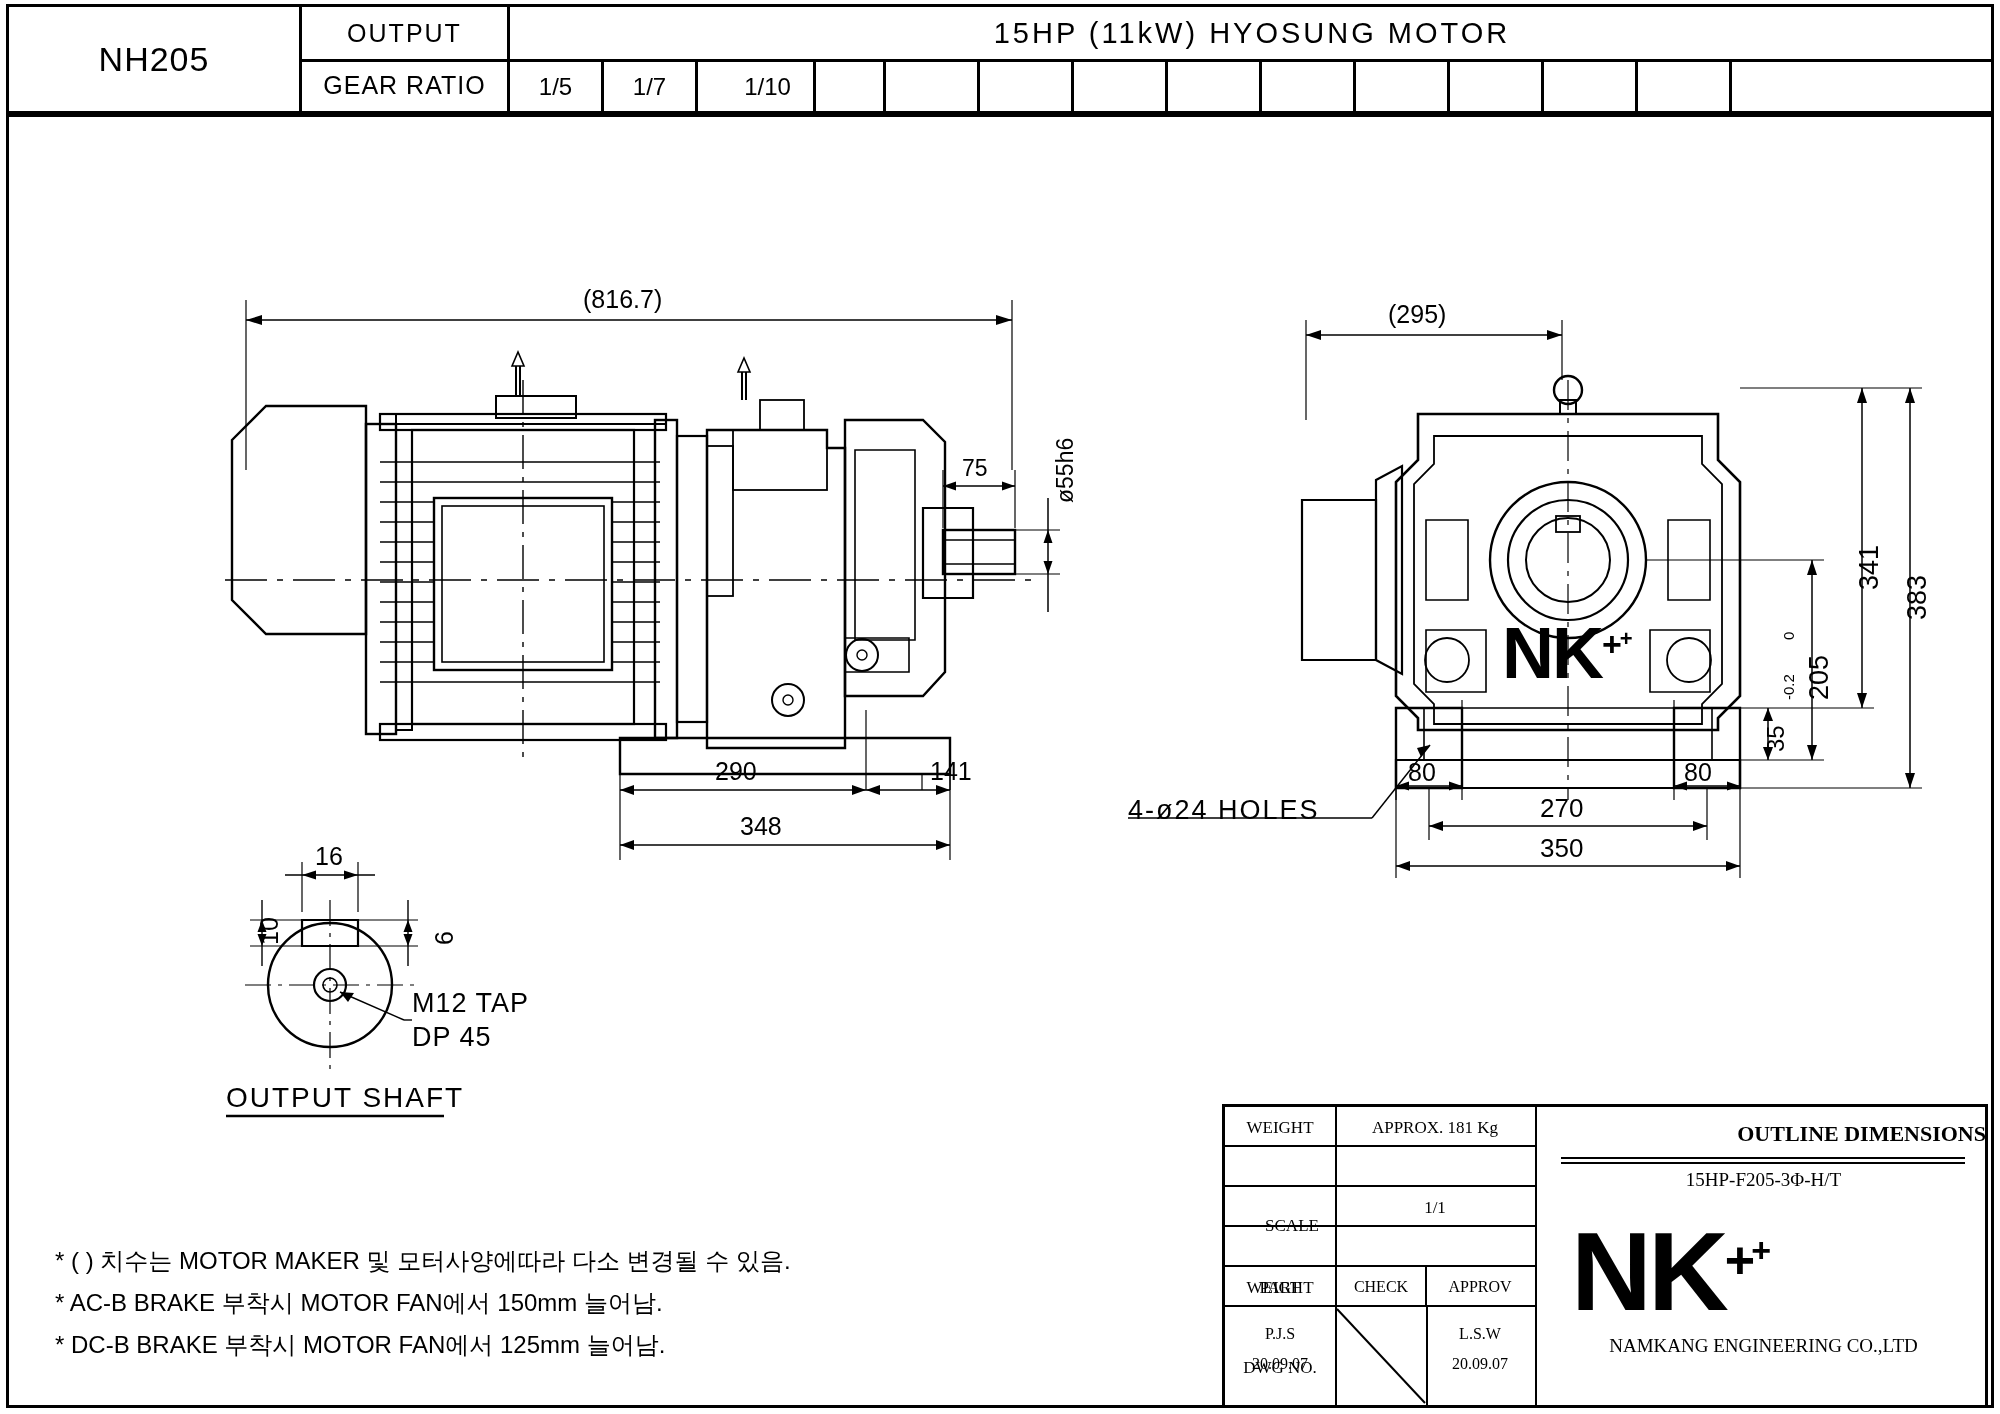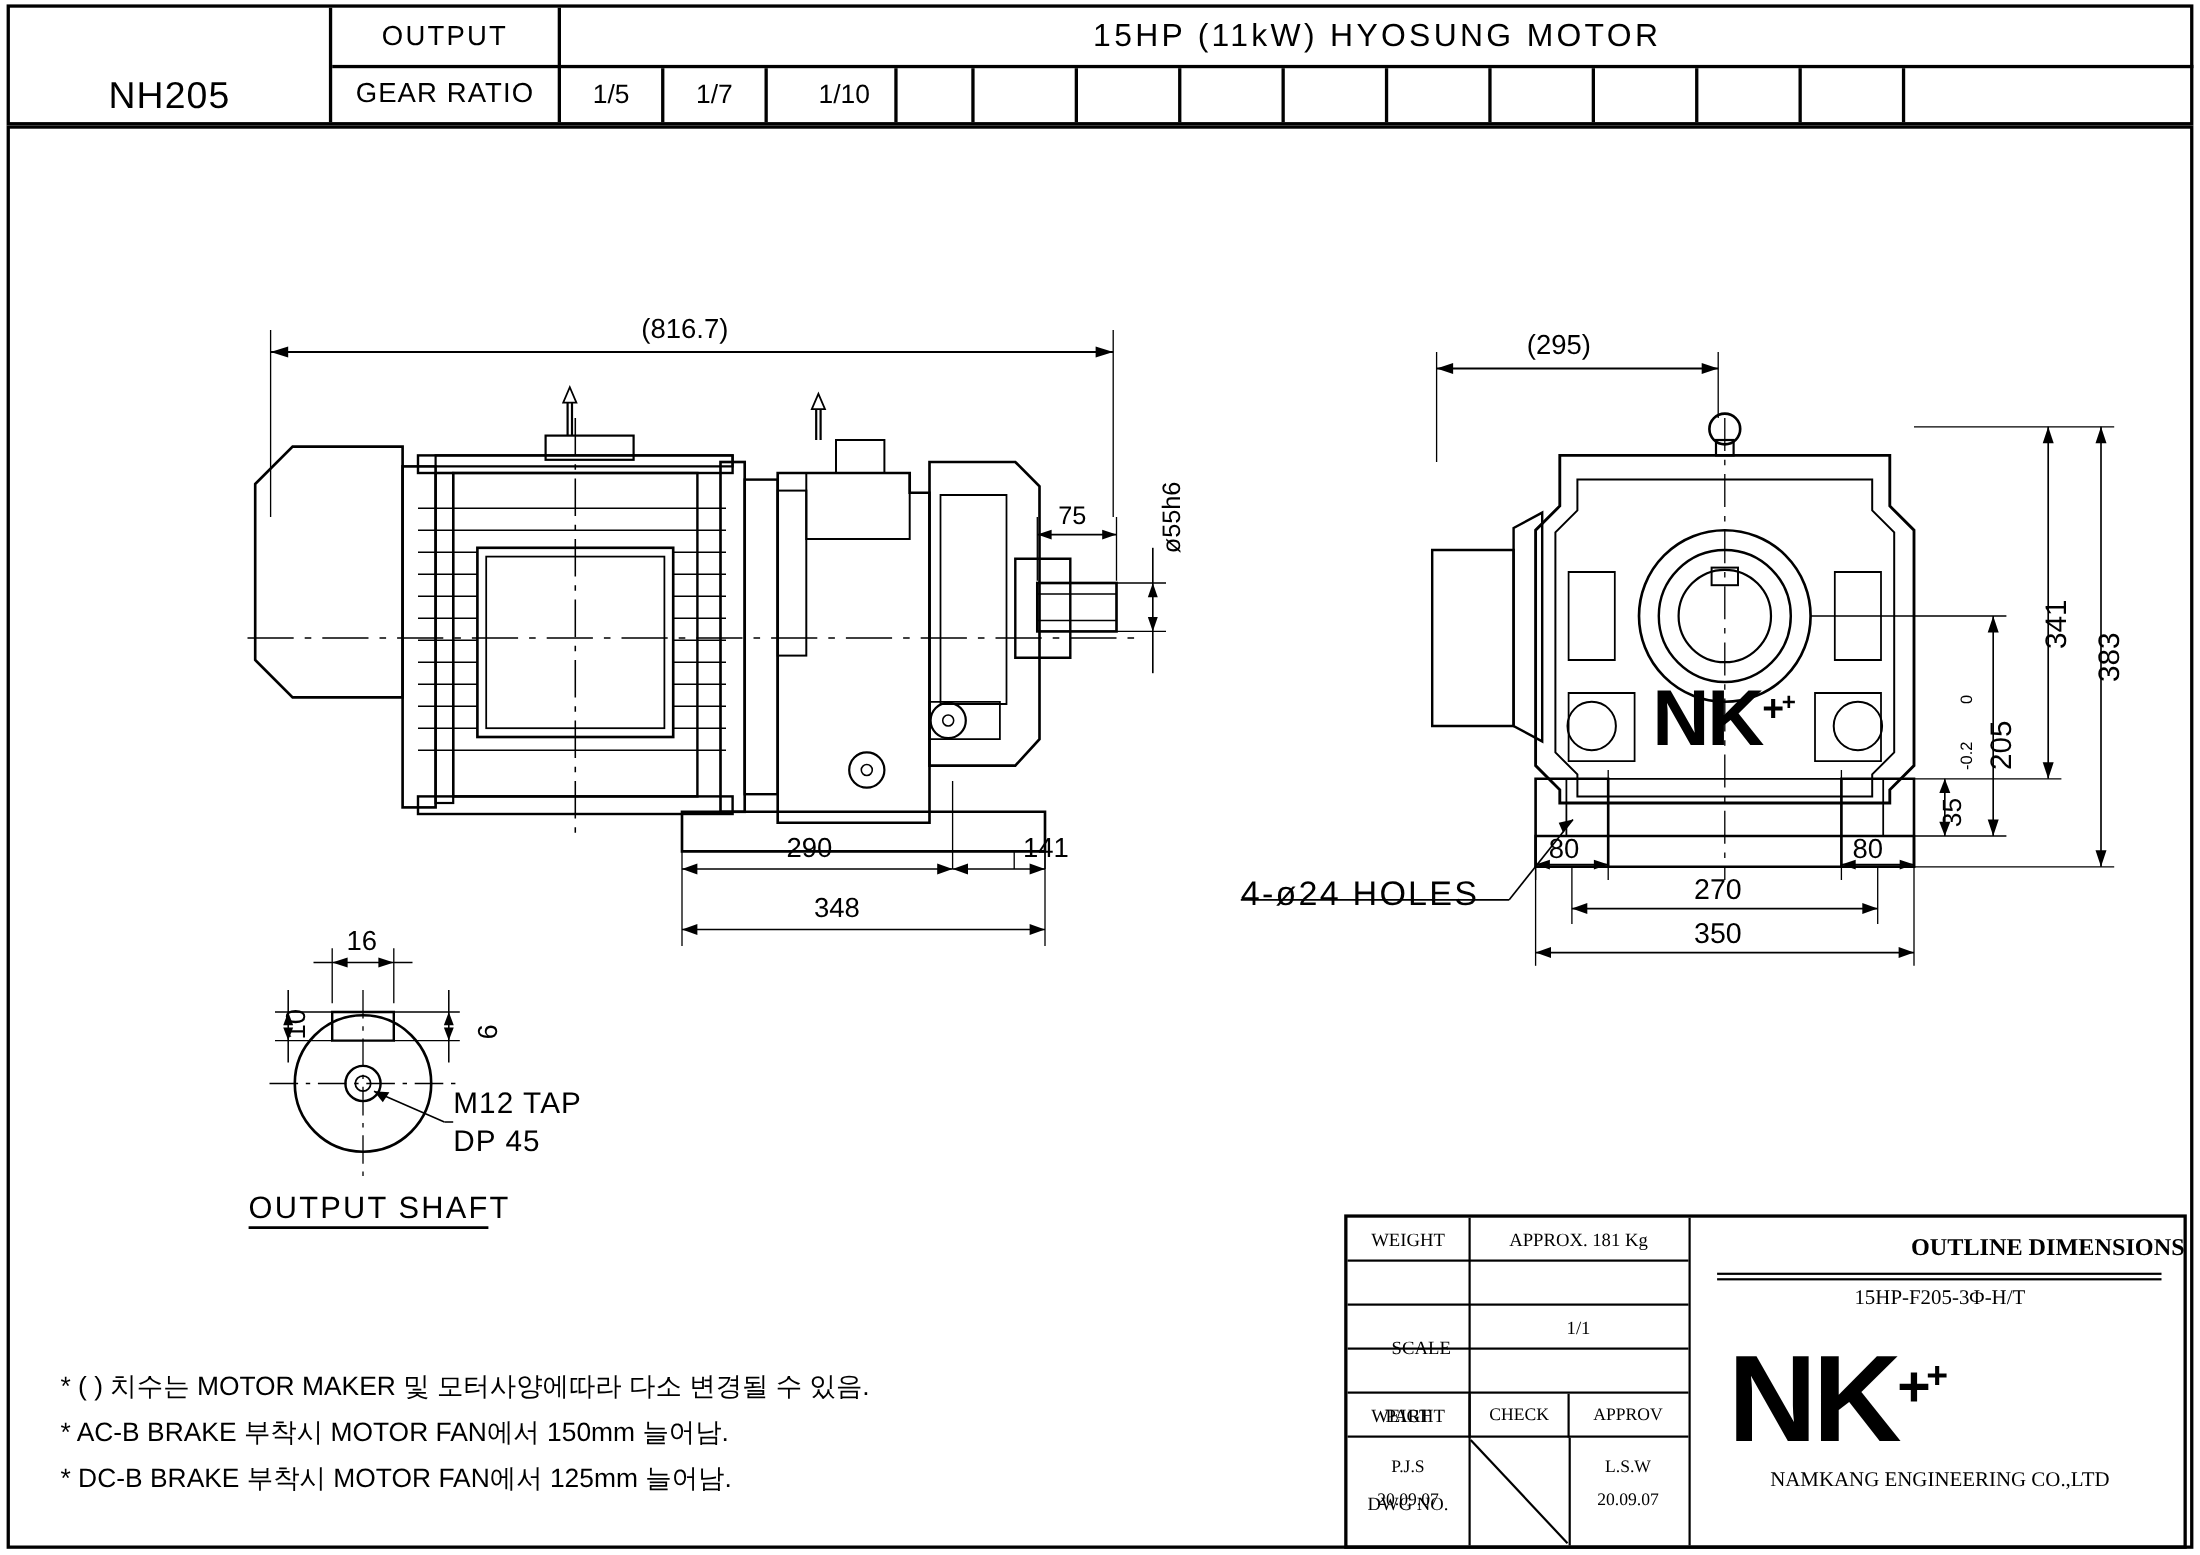--- a/index.html
+++ b/index.html
@@ -1,21 +1,21 @@
 <!DOCTYPE html>
 <html><head>
 <meta charset="utf-8">
 <style>
   html,body{margin:0;padding:0;background:#ffffff;}
   body{font-family:"Liberation Sans", sans-serif;color:#000;}
   #sheet{position:relative;width:2000px;height:1414px;background:#fff;overflow:hidden;}
 
   
   #topbar{position:absolute;left:6px;top:4px;width:1988px;height:110px;border:3px solid #000;box-sizing:border-box;}
-  #tb-model{position:absolute;left:0;top:0;width:290px;height:104px;display:flex;align-items:center;justify-content:center;font-size:34px;letter-spacing:1px;margin-top:28px;}
+  #tb-model{position:absolute;left:0;top:0;width:290px;height:104px;display:flex;align-items:center;justify-content:center;font-size:34px;letter-spacing:1px;}
   #tb-v1{position:absolute;left:290px;top:0;width:3px;height:104px;background:#000;}
   #tb-out{position:absolute;left:293px;top:0;width:205px;height:52px;display:flex;align-items:center;justify-content:center;font-size:25px;letter-spacing:2px;}
   #tb-gr{position:absolute;left:293px;top:52px;width:205px;height:52px;display:flex;align-items:center;justify-content:center;font-size:25px;letter-spacing:1px;}
   #tb-hmid{position:absolute;left:293px;top:52px;width:1692px;height:3px;background:#000;}
   #tb-v2{position:absolute;left:498px;top:0;width:3px;height:104px;background:#000;}
   #tb-title{position:absolute;left:501px;top:0;width:1484px;height:52px;display:flex;align-items:center;justify-content:center;font-size:29px;letter-spacing:3px;}
   .gr-cell{position:absolute;top:55px;height:49px;display:flex;align-items:center;justify-content:center;font-size:24px;border-right:3px solid #000;box-sizing:border-box;}
 
   
   #frame{position:absolute;left:6px;top:114px;width:1988px;height:1294px;border:3px solid #000;box-sizing:border-box;}
@@ -327,21 +327,21 @@
   <div class="dimtxt" style="left:1902px;top:620px;transform:rotate(-90deg);transform-origin:0 0;font-size:27px;">383</div>
   <div class="dimtxt" style="left:1854px;top:590px;transform:rotate(-90deg);transform-origin:0 0;font-size:27px;">341</div>
   <div class="dimtxt" style="left:1804px;top:700px;transform:rotate(-90deg);transform-origin:0 0;font-size:27px;">205</div>
   <div class="dimtxt" style="left:1780px;top:640px;transform:rotate(-90deg);transform-origin:0 0;font-size:15px;">0</div>
   <div class="dimtxt" style="left:1780px;top:700px;transform:rotate(-90deg);transform-origin:0 0;font-size:15px;">-0.2</div>
   <div class="dimtxt" style="left:1762px;top:752px;transform:rotate(-90deg);transform-origin:0 0;font-size:24px;">35</div>
   <div class="dimtxt" style="left:1408px;top:758px;font-size:25px;">80</div>
   <div class="dimtxt" style="left:1684px;top:758px;font-size:25px;">80</div>
   <div class="dimtxt" style="left:1540px;top:793px;font-size:26px;">270</div>
   <div class="dimtxt" style="left:1540px;top:833px;font-size:26px;">350</div>
-  <div class="dimtxt" style="left:1128px;top:795px;font-size:31px;letter-spacing:2px;">4-ø24 HOLES</div>
+  <div class="dimtxt" style="left:1128px;top:795px;font-size:27px;letter-spacing:2px;">4-ø24 HOLES</div>
 
   <div style="position:absolute;left:1502px;top:612px;font-size:72px;font-weight:bold;letter-spacing:-2px;">
     <span>NK</span><span style="font-size:34px;vertical-align:22px;">+<span style="font-size:22px;vertical-align:10px;">+</span></span>
   </div>
 
   <div id="notes">
     <div>* (  ) 치수는 MOTOR MAKER 및 모터사양에따라 다소 변경될 수 있음.</div>
     <div>* AC-B BRAKE 부착시 MOTOR FAN에서 150mm 늘어남.</div>
     <div>* DC-B BRAKE 부착시 MOTOR FAN에서 125mm 늘어남.</div>
   </div>

